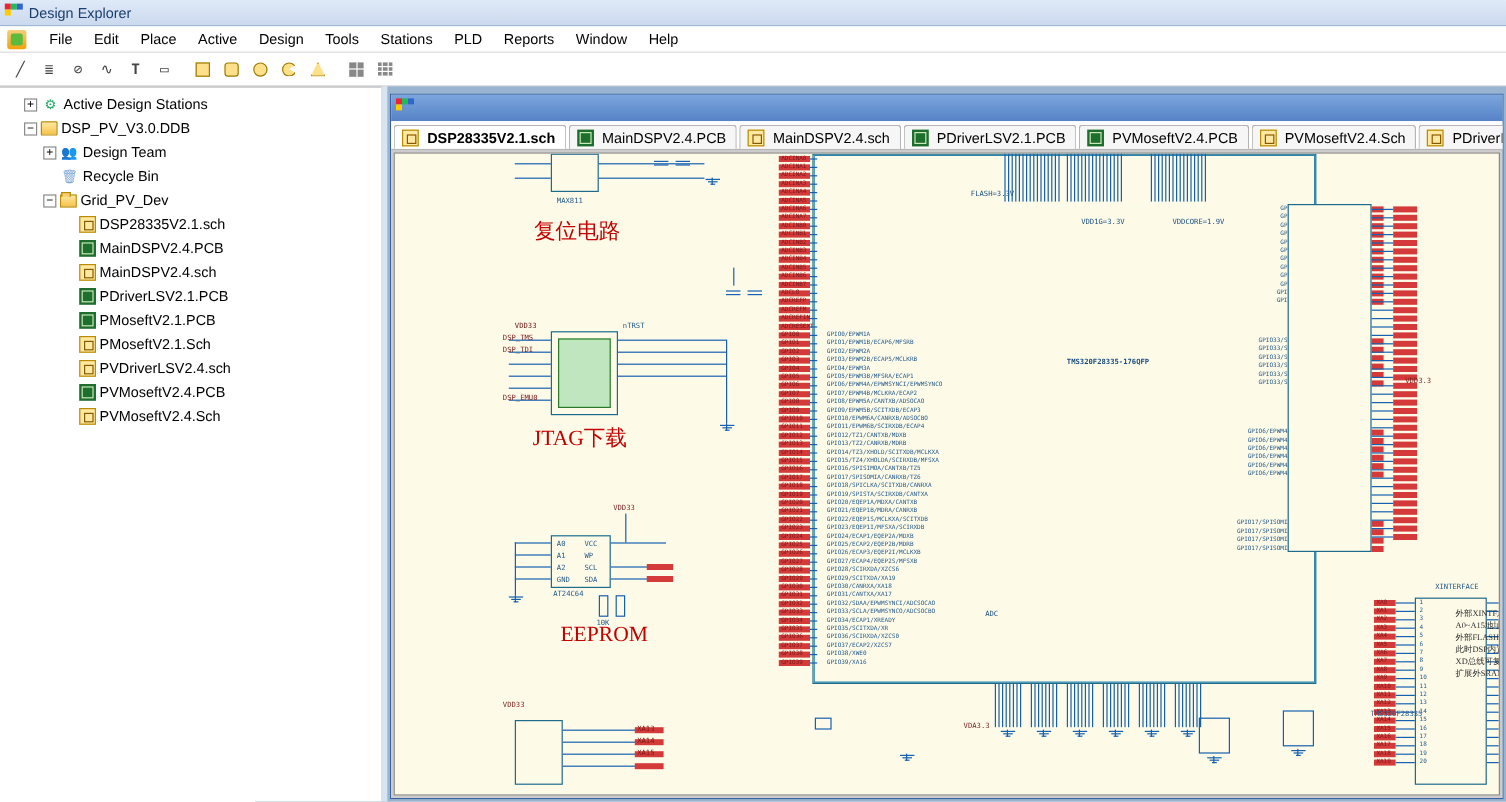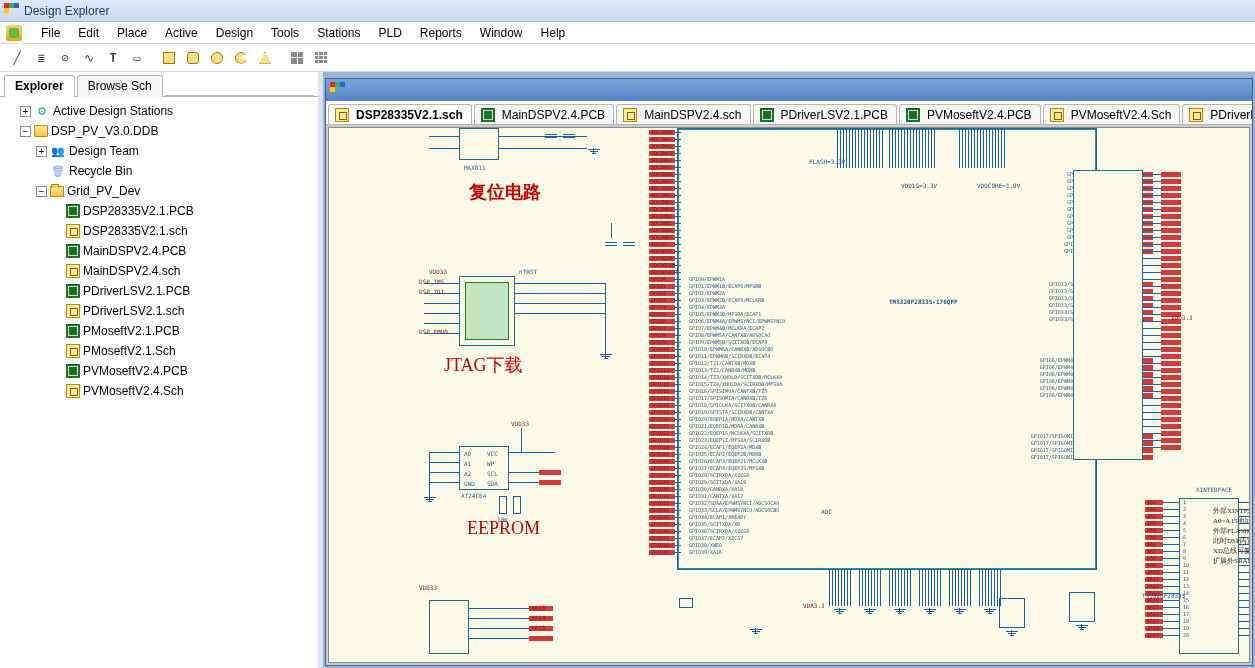--- a/index.html
+++ b/index.html
@@ -168,25 +168,20 @@
         <div></div>
         <div></div>
         <div></div>
       </div>
     </div>
 </div>
 
 <div class="main">
 
   <div class="left-pane">
-    <div class="ltabs">
-      <div class="ltab active">Explorer</div>
-      <div class="ltab">Browse Sch</div>
-      <div class="ltabs-sep"></div>
-    </div>
     <div class="tree-wrap">
       <ul class="tree" style="padding-left:2px;">
         <li>
           <ul>
             <li>
                 <div class="node">
               <span class="exp">+</span>
               <span class="ficon i-stations"></span>
               <span>Active Design Stations</span>
             </div>
@@ -212,27 +207,20 @@
                   <span>Recycle Bin</span>
                 </div>
                   </li>
                 <li>
                   <div class="node">
                     <span class="exp">−</span>
                     <span class="ficon i-folder"></span>
                     <span>Grid_PV_Dev</span>
                   </div>
                   <ul id="file-list">
-                      <li>
-                        <div class="node">
-                          <span class="exp blank"></span>
-                          <span class="ficon i-pcb"></span>
-                          <span>DSP28335V2.1.PCB</span>
-                        </div>
-                      </li>
                       <li>
                         <div class="node">
                           <span class="exp blank"></span>
                           <span class="ficon i-sch"></span>
                           <span>DSP28335V2.1.sch</span>
                         </div>
                       </li>
                       <li>
                         <div class="node">
                           <span class="exp blank"></span>
@@ -250,36 +238,36 @@
                       <li>
                         <div class="node">
                           <span class="exp blank"></span>
                           <span class="ficon i-pcb"></span>
                           <span>PDriverLSV2.1.PCB</span>
                         </div>
                       </li>
                       <li>
                         <div class="node">
                           <span class="exp blank"></span>
-                          <span class="ficon i-sch"></span>
-                          <span>PDriverLSV2.1.sch</span>
-                        </div>
-                      </li>
-                      <li>
-                        <div class="node">
-                          <span class="exp blank"></span>
                           <span class="ficon i-pcb"></span>
                           <span>PMoseftV2.1.PCB</span>
                         </div>
                       </li>
                       <li>
                         <div class="node">
                           <span class="exp blank"></span>
                           <span class="ficon i-sch"></span>
                           <span>PMoseftV2.1.Sch</span>
+                        </div>
+                      </li>
+                      <li>
+                        <div class="node">
+                          <span class="exp blank"></span>
+                          <span class="ficon i-sch"></span>
+                          <span>PVDriverLSV2.4.sch</span>
                         </div>
                       </li>
                       <li>
                         <div class="node">
                           <span class="exp blank"></span>
                           <span class="ficon i-pcb"></span>
                           <span>PVMoseftV2.4.PCB</span>
                         </div>
                       </li>
                       <li>
@@ -338,21 +326,21 @@
           </div>
           <div class="dtab">
             <span class="ficon i-sch"></span>
             <span>PDriverLSV2.1.sc</span>
           </div>
         </div>
       <div class="canvas-host">
         <div class="canvas-panel">
           <div class="schem">
 
-            <div class="block-label" style="left:140px;top:52px;font-weight:bold;">复位电路</div>
+            <div class="block-label" style="left:116px;top:52px;">复位电路</div>
             <div class="block-label" style="left:115px;top:225px;">JTAG下载</div>
             <div class="block-label" style="left:138px;top:390px;">EEPROM</div>
 
             <div class="chip-ic" style="left:130px;top:0;width:40px;height:32px;"></div>
             <div class="hline" style="left:100px;top:8px;width:30px;"></div>
             <div class="hline" style="left:100px;top:20px;width:30px;"></div>
             <div class="hline" style="left:170px;top:8px;width:88px;"></div>
             <div class="hline" style="left:170px;top:20px;width:88px;"></div>
             <div class="cap" style="left:216px;top:0;"></div>
             <div class="cap" style="left:234px;top:0;"></div>

